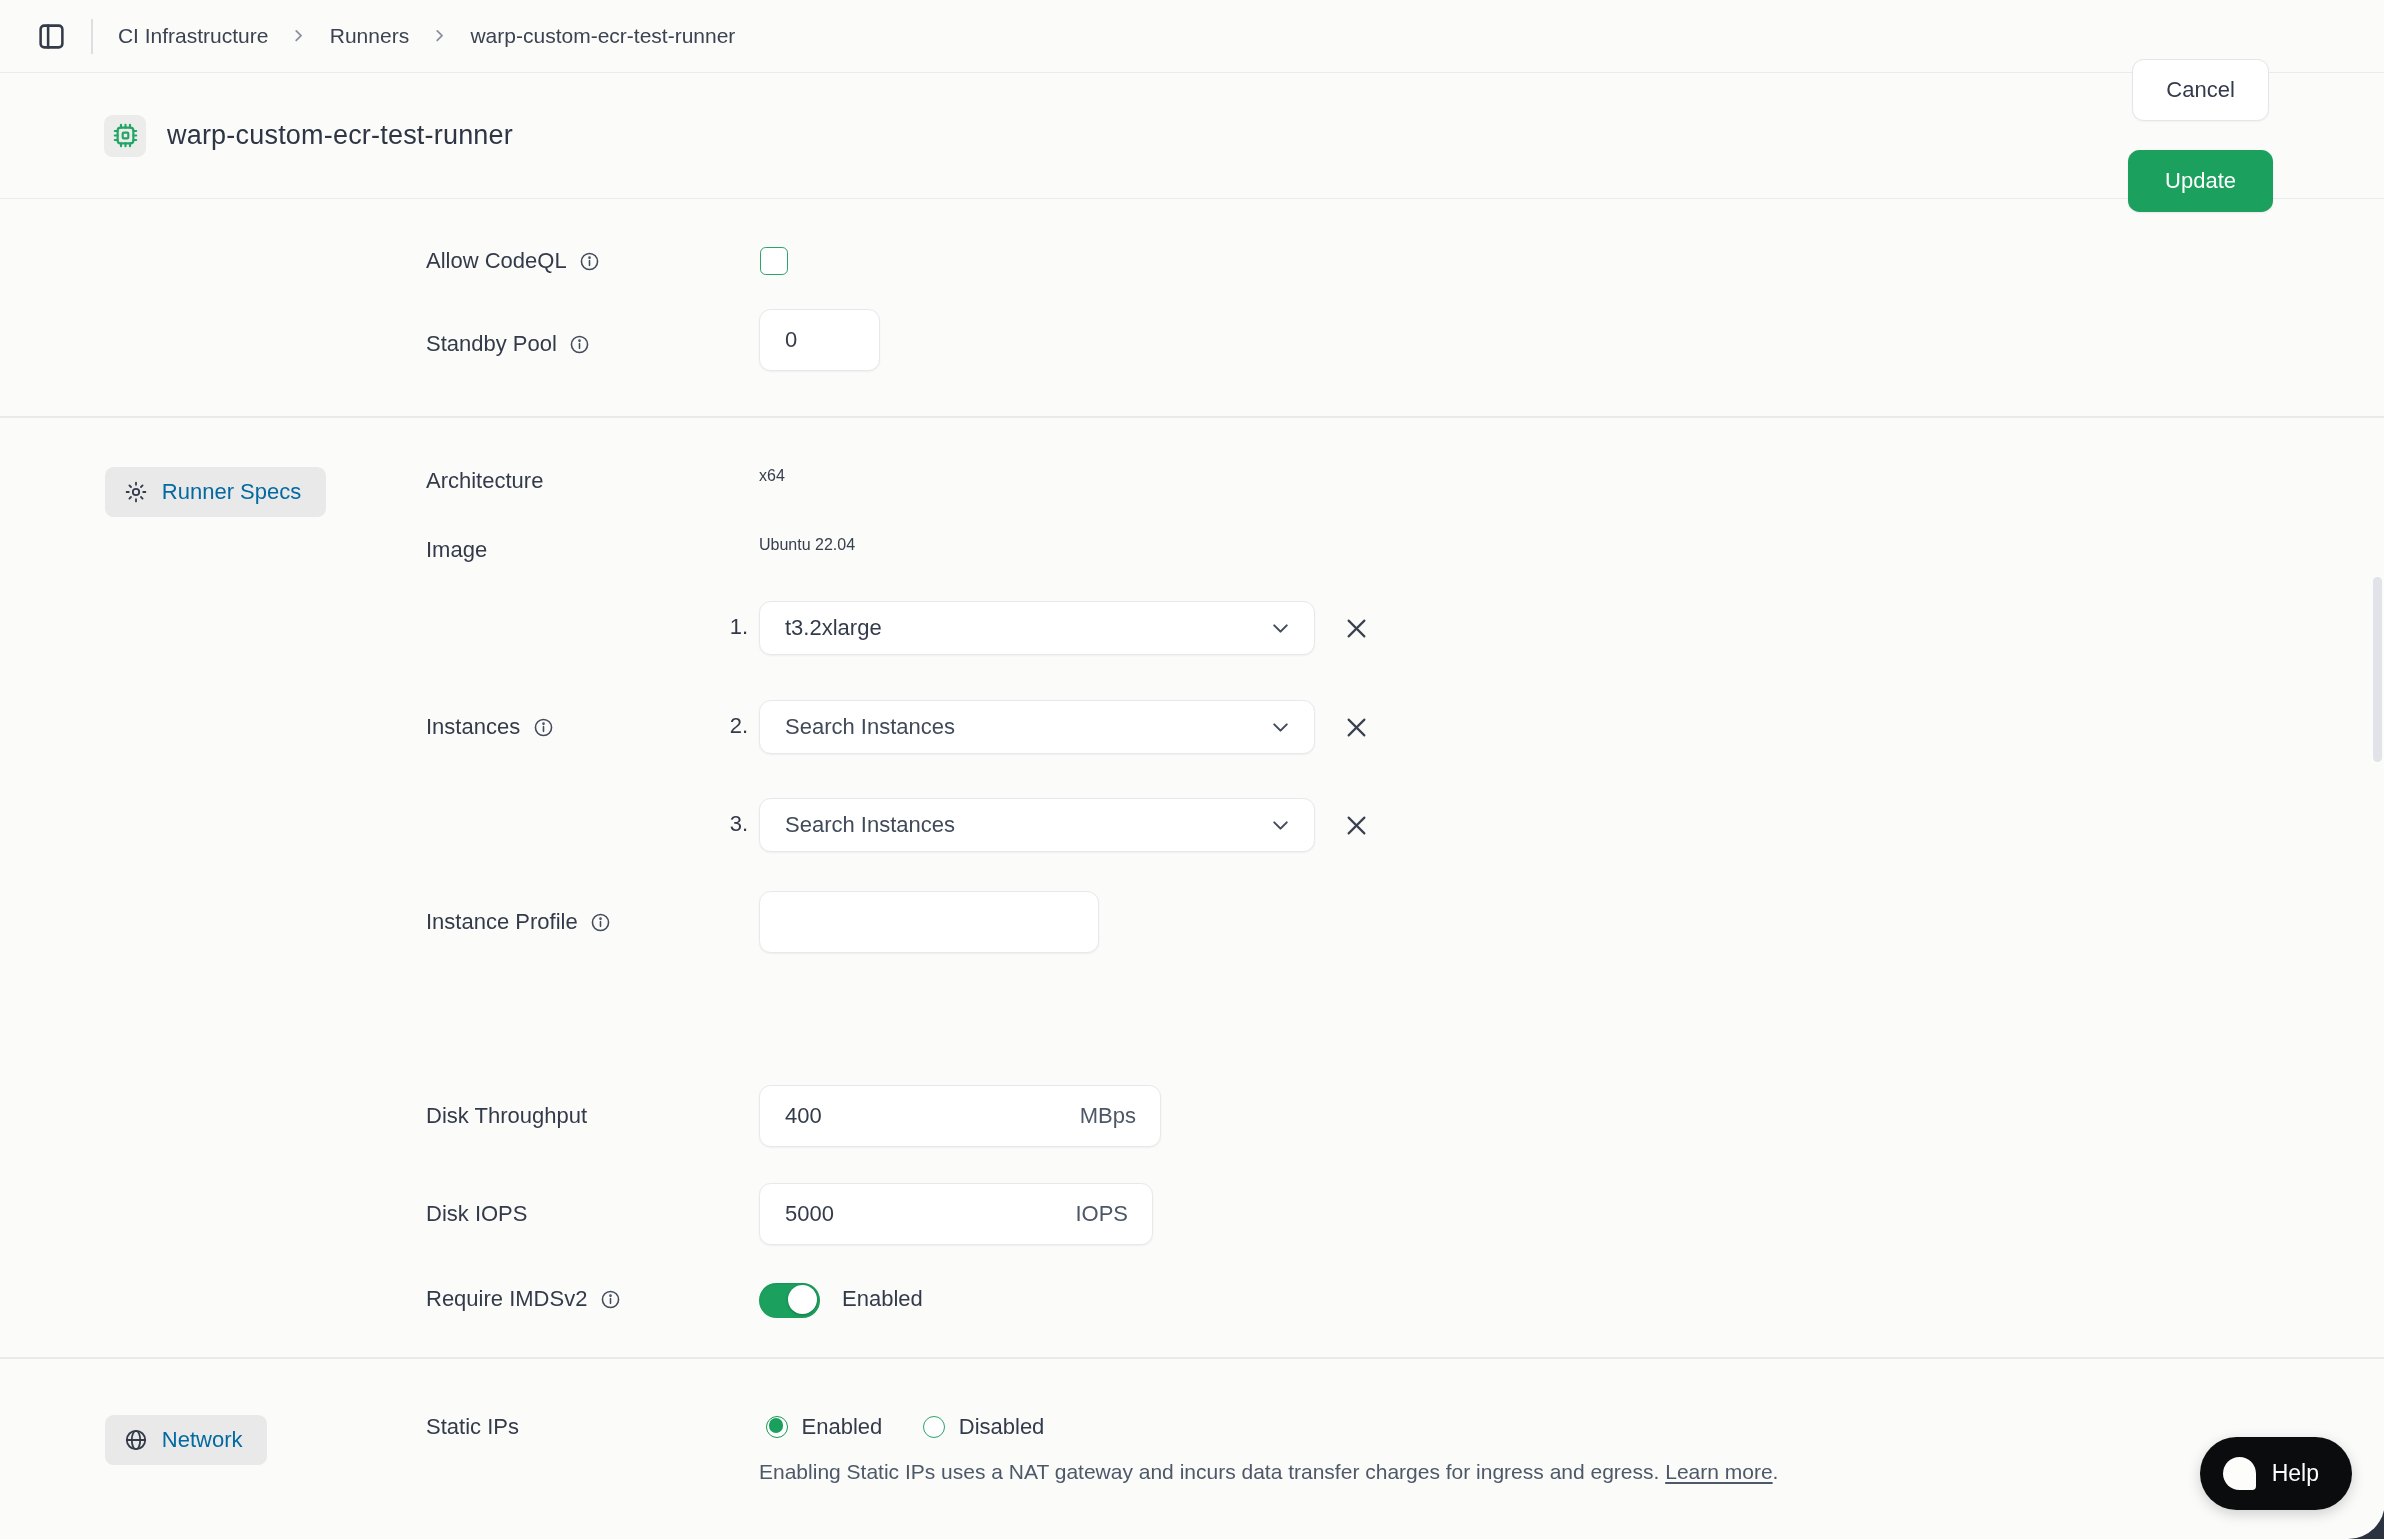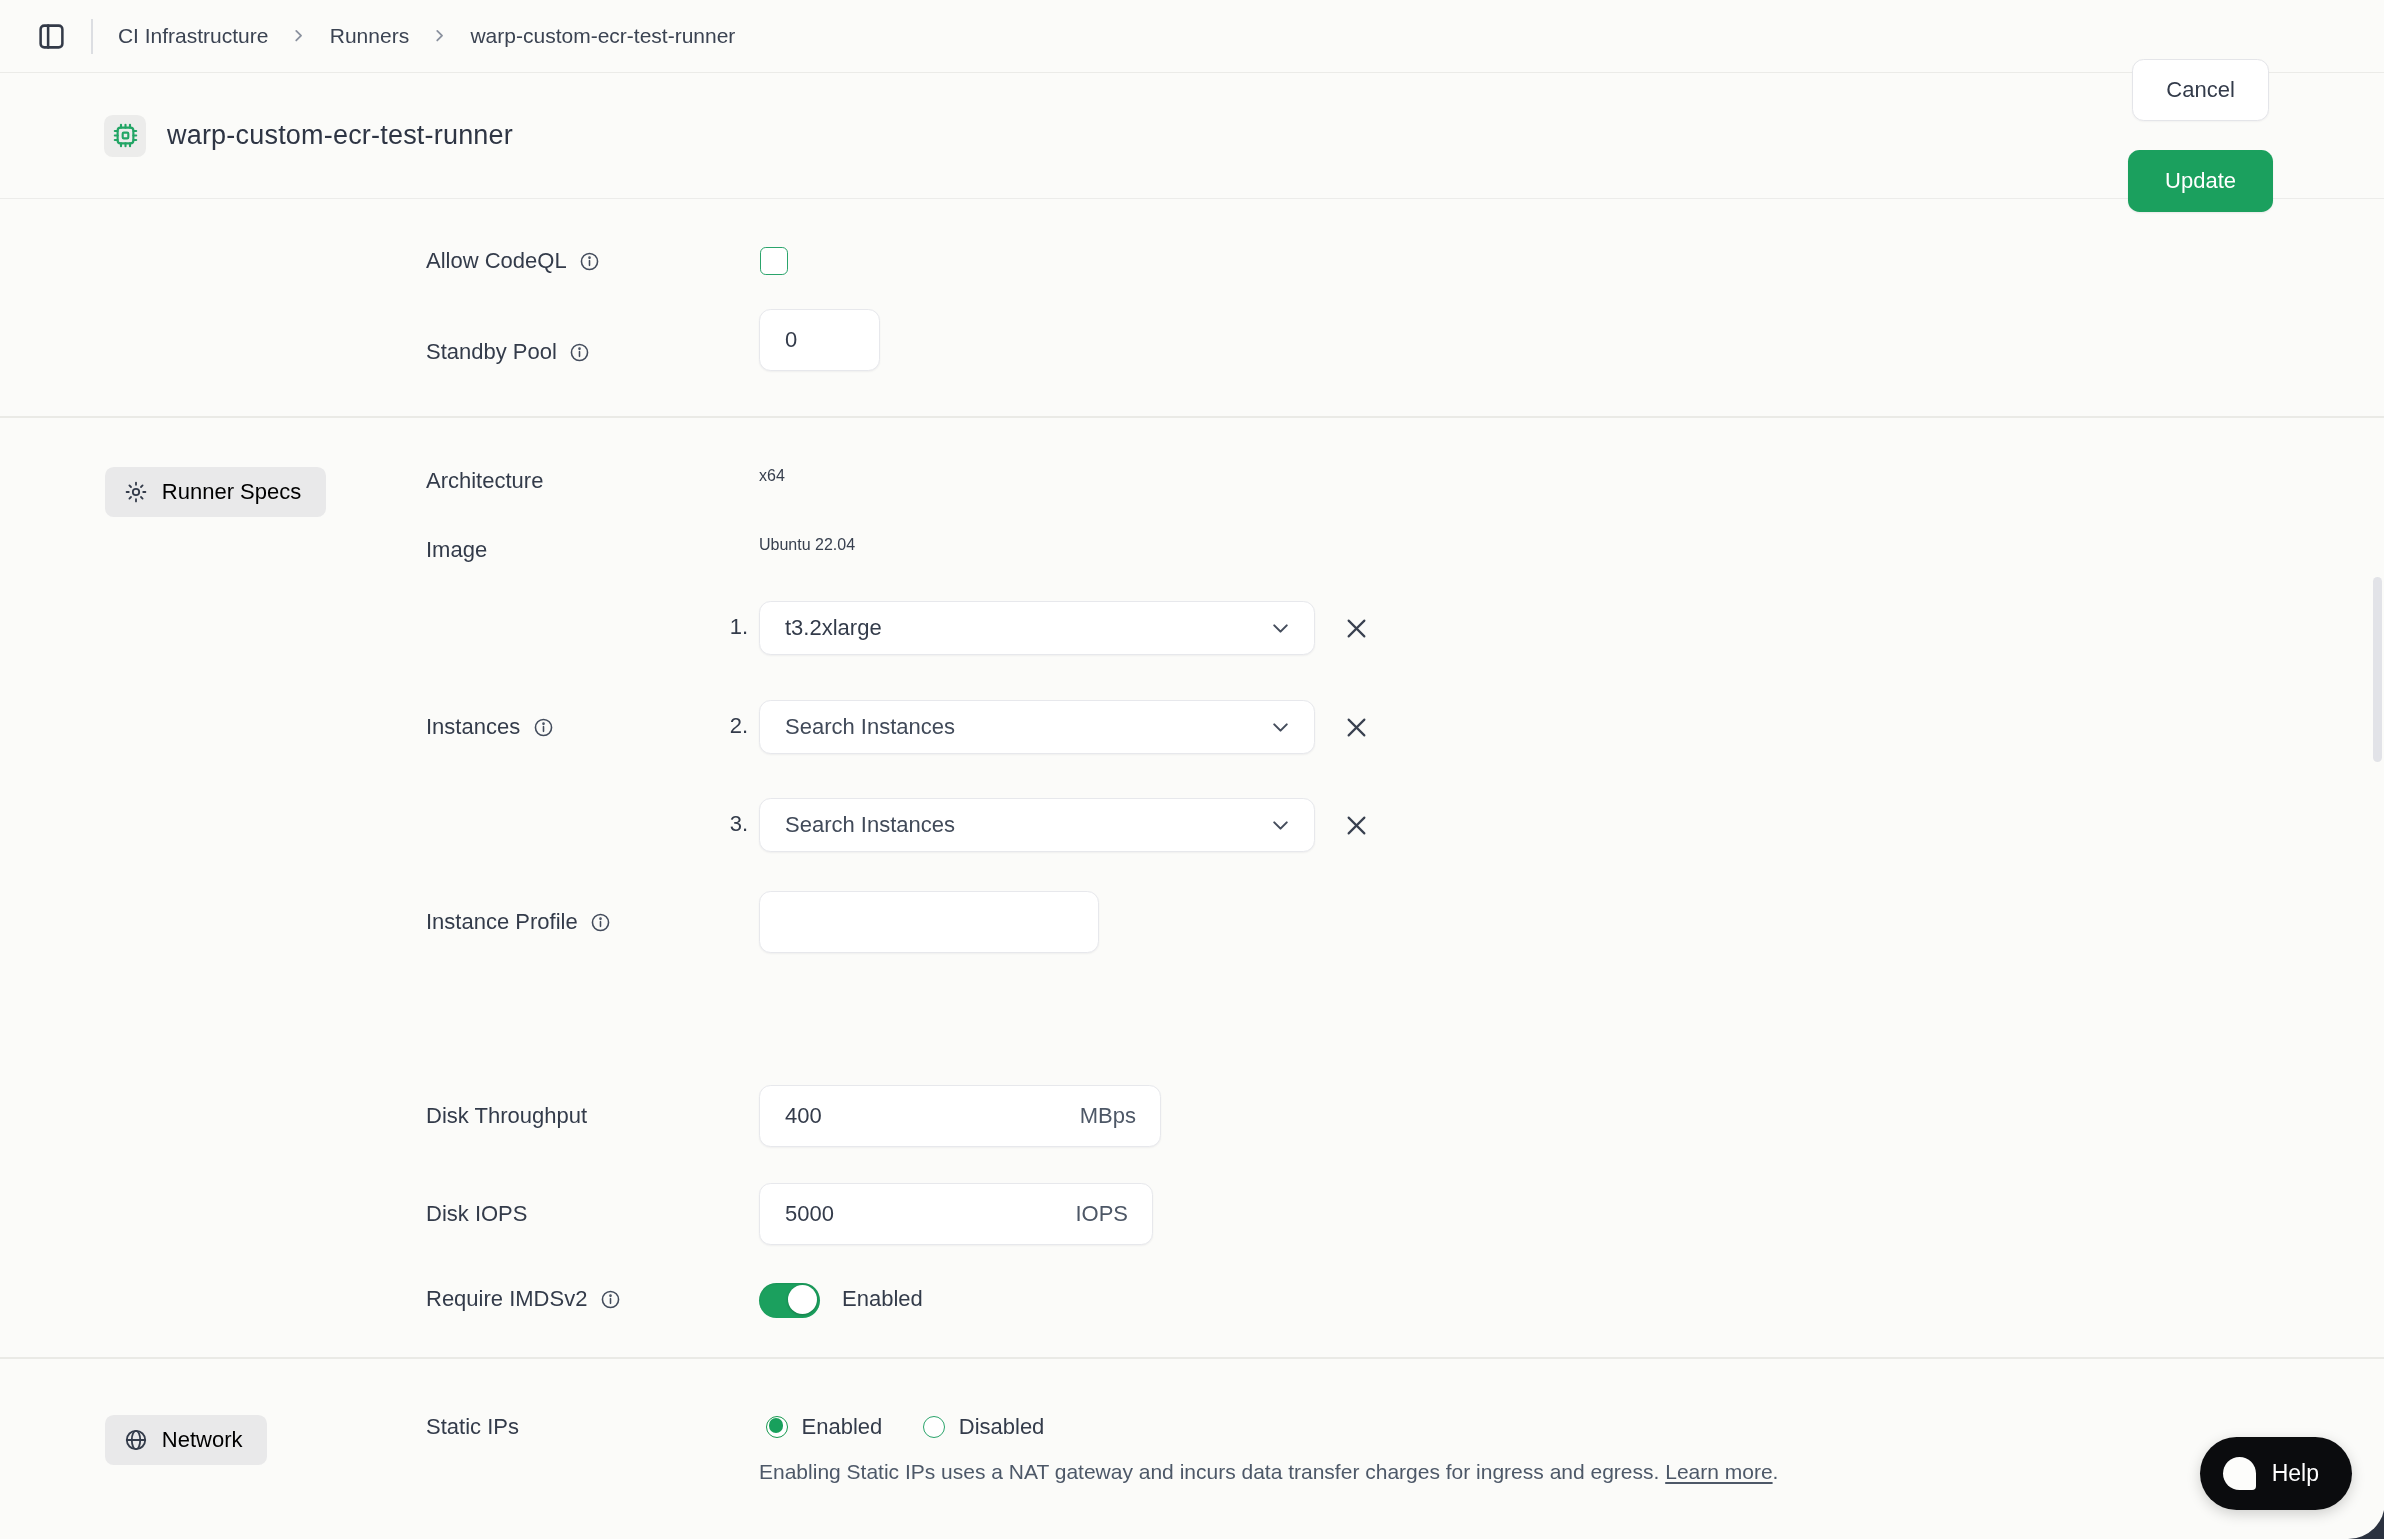--- a/index.html
+++ b/index.html
@@ -46,21 +46,21 @@
     font-size:22px; font-weight:500; color:#333b4a; white-space:nowrap;
   }
   .fvalue { position:absolute; left:759px; font-size:16px; color:#38404f; white-space:nowrap; }
   .info-icon { display:inline-flex; cursor:pointer; color:#434c5c; }
 
   .divider { position:absolute; left:0; width:100%; height:1.9px; background:#eaeae6; }
 
   .section-badge {
     position:absolute; left:105px; height:50px; border-radius:8.7px;
     background:#e9e9ea; display:inline-flex; align-items:center; gap:13.5px;
-    padding:0 25px 0 19.3px; font-size:22px; font-weight:500; color:#000000; white-space:nowrap;
+    padding:0 25px 0 19.3px; font-size:22px; font-weight:500; color:#0369a1; white-space:nowrap;
   }
 
   
   .tinput {
     height:62px; border:1.9px solid #e7e8ec; border-radius:11.6px; background:#ffffff;
     font-family:inherit; font-size:22px; color:#333b4a; padding:0 25px;
     box-shadow:0 1px 1.9px rgba(16,24,40,.05); outline:none;
   }
   .input-wrap { position:absolute; left:759px; }
   .input-suffix {
@@ -198,21 +198,21 @@
             <circle cx="12" cy="12" r="9.2"></circle>
             <line x1="12" y1="11" x2="12" y2="16.4"></line>
             <circle cx="12" cy="7.6" r="0.6" fill="#434c5c"></circle>
           </svg>
       </span>
     </div>
     <div class="checkbox" style="top:12.6px;"></div>
   </div>
 
   <div class="row" style="top:309px;height:62px;">
-    <div class="flabel" style="top:12px;height:62px;text-align:right;">
+    <div class="flabel" style="top:4px;height:62px;text-align:right;">
       <span>Standby Pool</span>
       <span class="info-icon">
         <svg width="21" height="21" viewBox="0 0 24 24" fill="none" stroke="#434c5c" stroke-width="1.8" stroke-linecap="round">
             <circle cx="12" cy="12" r="9.2"></circle>
             <line x1="12" y1="11" x2="12" y2="16.4"></line>
             <circle cx="12" cy="7.6" r="0.6" fill="#434c5c"></circle>
           </svg>
       </span>
     </div>
     <div class="input-wrap" style="top:0;">

